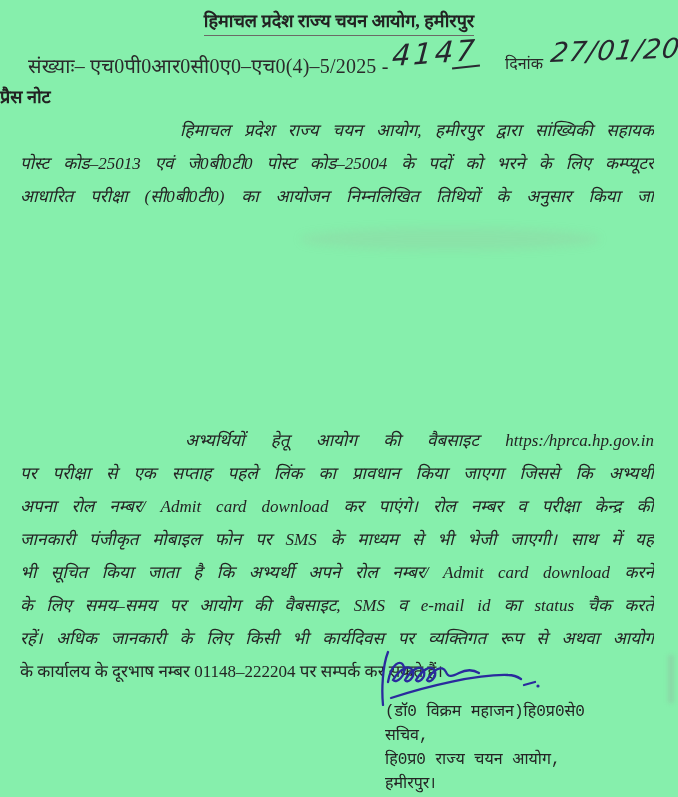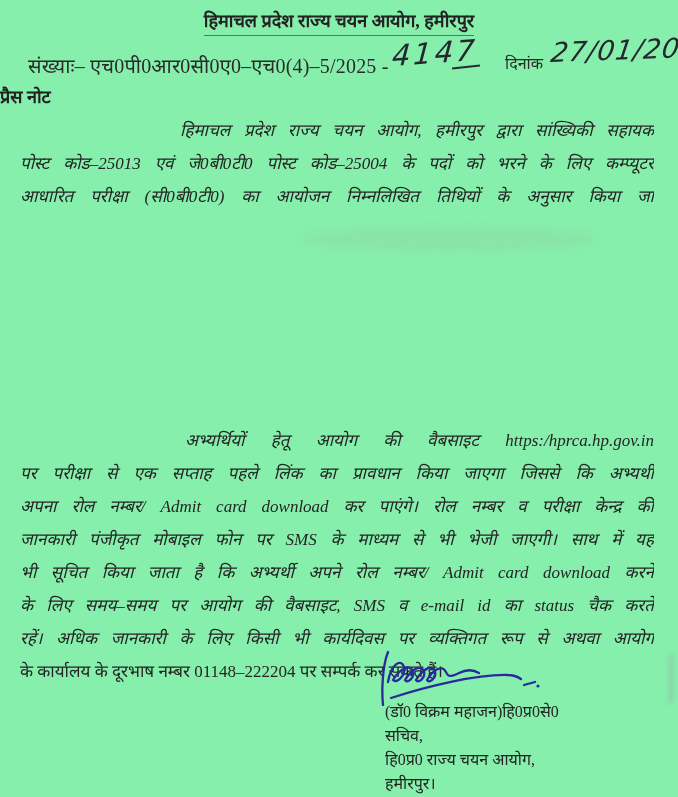--- a/index.html
+++ b/index.html
@@ -67,21 +67,21 @@
   .exam-table th,.exam-table td{
     border:1.6px solid #4a4a46;text-align:center;padding:2px 4px;
   }
   .exam-table th{font-weight:normal;height:20px;}
   .exam-table td{vertical-align:top;padding-top:5px;}
   .row-tall-1 td{height:30px;}
   .row-tall-2 td{height:29px;}
   
   .sig-svg{position:absolute;top:648px;left:372px;}
   .sig-block{position:absolute;top:700px;left:385px;font-size:16px;color:#242424;}
-  .sig-block div{line-height:24px;white-space:nowrap;}
+  .sig-block div{line-height:24px;white-space:nowrap;font-family:Liberation Mono, monospace;}
   .edge-mark{
     position:absolute;top:655px;left:668px;width:6px;height:48px;
     background:rgba(150,150,150,.25);filter:blur(2px);
   }
 </style>
 </head>
 <body>
 
 <div class="page">
 

